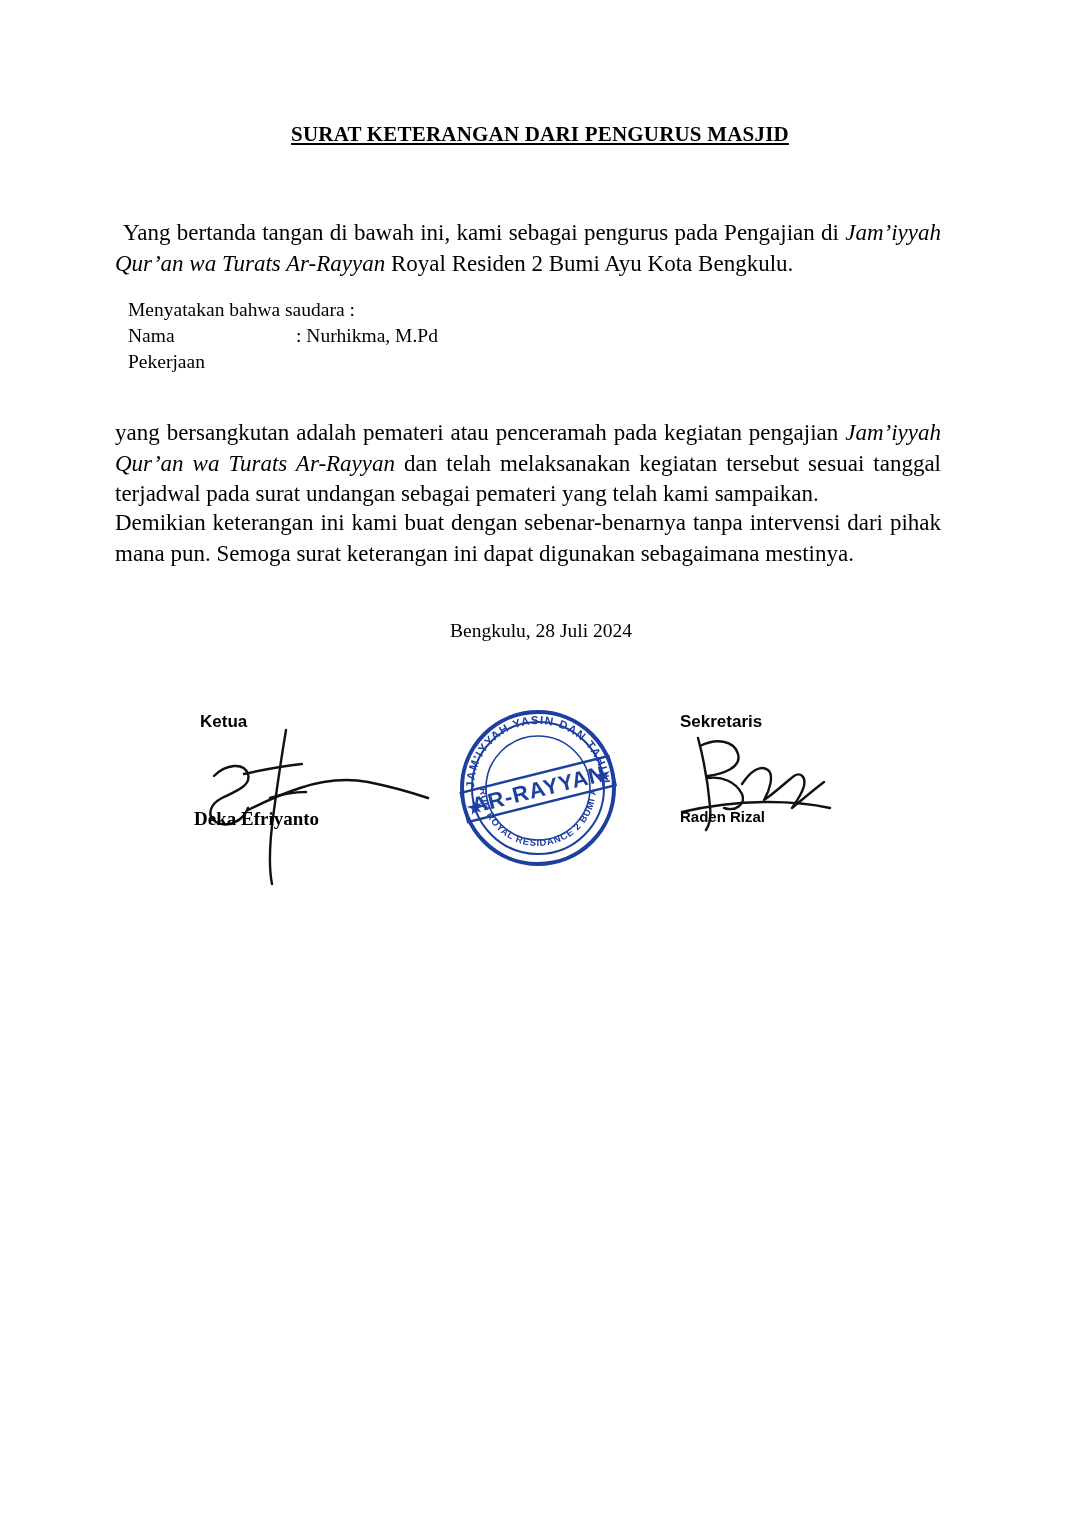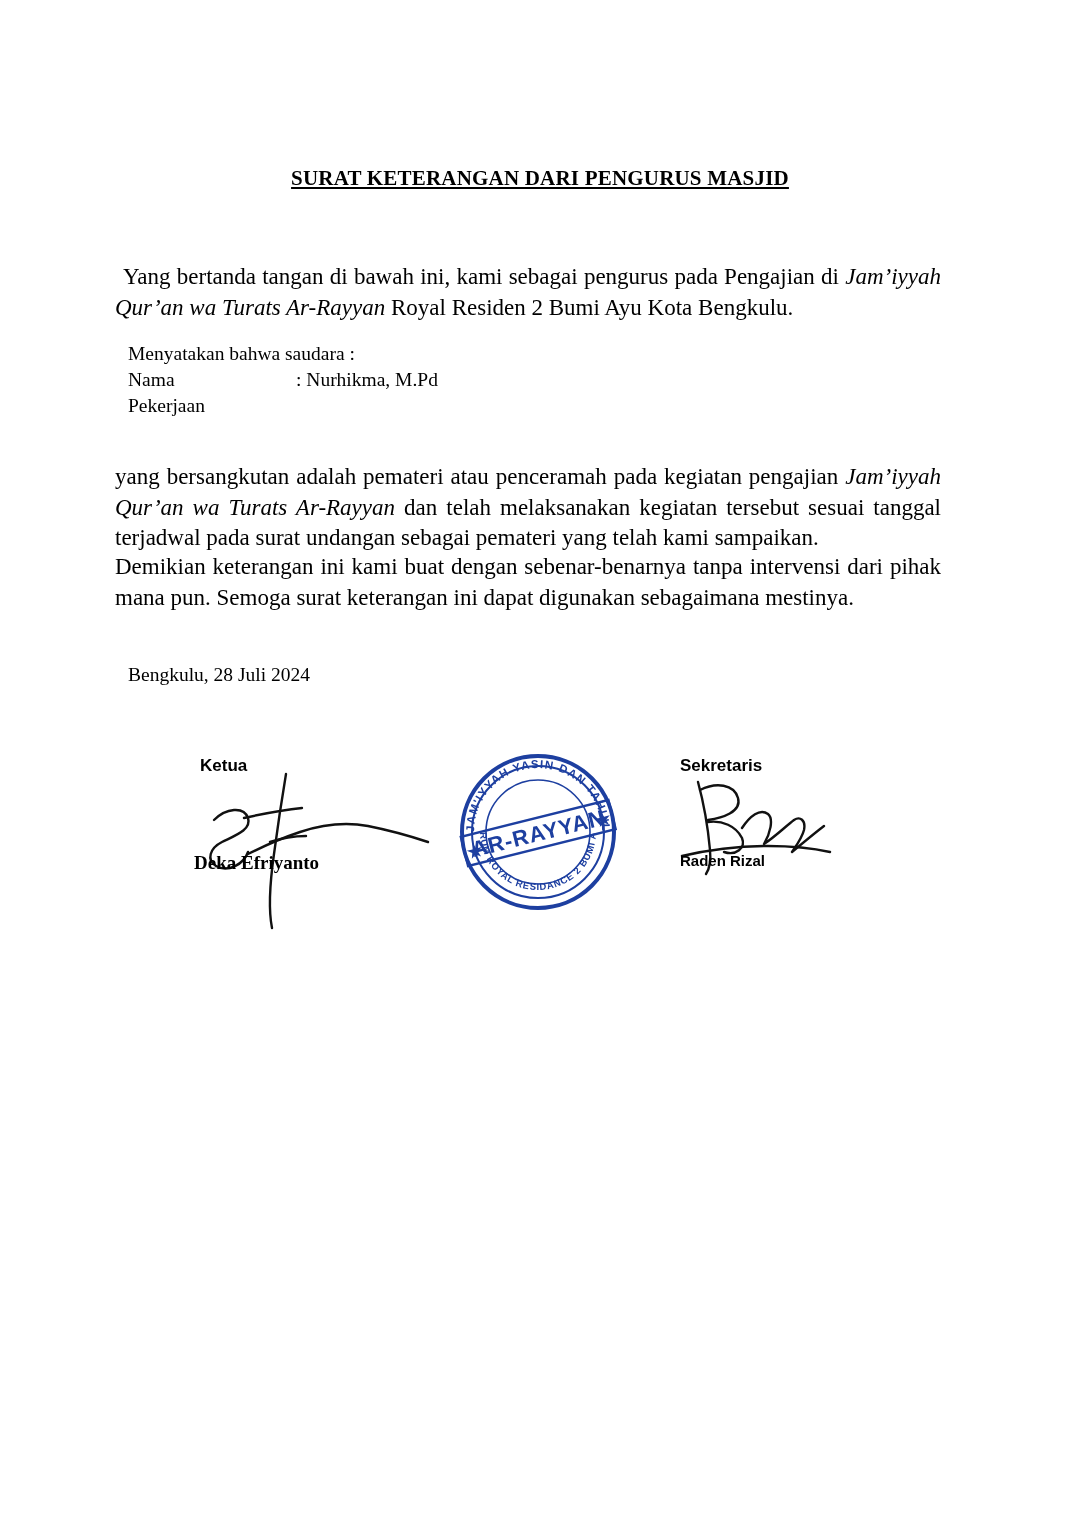--- a/index.html
+++ b/index.html
@@ -12,21 +12,20 @@
     height: 1522px;
     position: relative;
     font-family: "Liberation Serif", serif;
     color: #000000;
     overflow: hidden;
   }
   .page {
     position: absolute;
     inset: 0;
     padding: 8px;
-    margin-top: 44px;
   }
   .doc-title {
     position: absolute;
     top: 122px;
     left: 0;
     width: 1080px;
     text-align: center;
     font-size: 21px;
     font-weight: bold;
     text-decoration: underline;
@@ -69,21 +68,21 @@
   .p-body2 { top: 418px; }
   .p-body3 { top: 508px; }
 
   .ital { font-style: italic; }
 
   .date-line {
     position: absolute;
     top: 620px;
     left: 128px;
     width: 826px;
-    text-align: left;
+    text-align: center;
     font-size: 19.5px;
   }
 
   .sign-area {
     position: absolute;
     top: 700px;
     left: 128px;
     width: 826px;
     height: 200px;
   }

